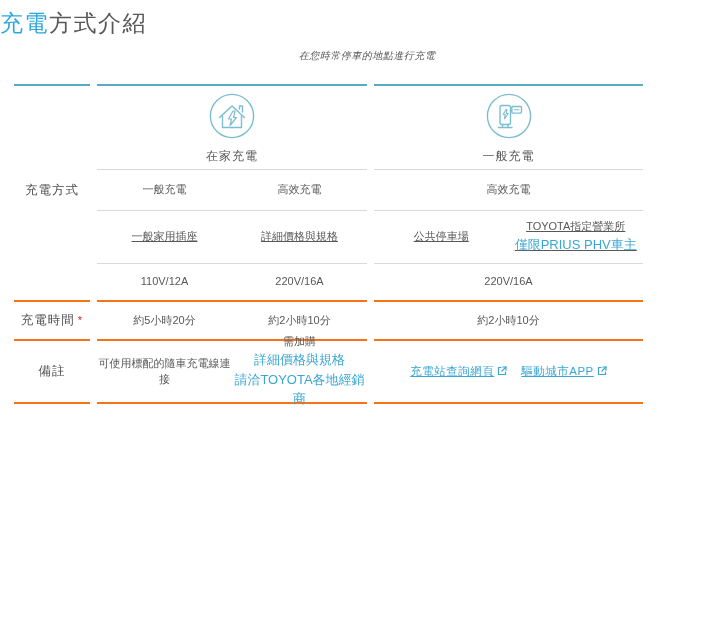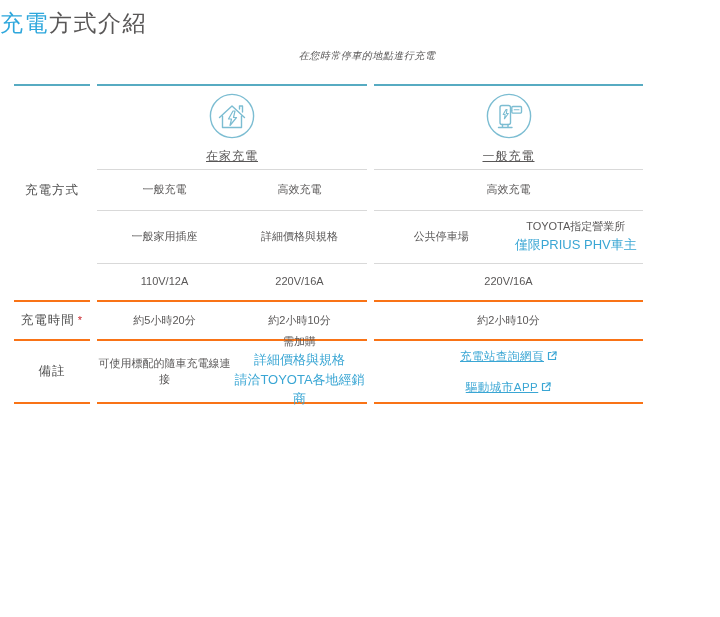--- a/index.html
+++ b/index.html
@@ -25,40 +25,40 @@
     column-gap:7px;
     margin:21px 0 0 14px;
     width:643px;
   }
   .col{display:flex;flex-direction:column;}
   .cell{
     box-sizing:border-box;
     display:flex;align-items:center;justify-content:center;
     font-size:11px;line-height:1.45;text-align:center;color:#595757;
   }
-  .bt-cyan{border-top:2px solid #57abc2;text-decoration:underline;}
+  .bt-cyan{border-top:2px solid #57abc2;}
   .bb-cyan{border-bottom:2px solid #f97316;}
   .bb-gray{border-bottom:1px solid #d9d9d9;}
   .h-header{height:86px;}
   .h-r1{height:41px;}
-  .h-r2{height:53px;}
+  .h-r2{height:53px;text-decoration:underline;}
   .h-r3{height:38px;}
   .h-r4{height:39px;}
   .h-r5{height:63px;}
   .cell.split{padding:0;}
   .cell.split > .sub{
     flex:1 1 50%;display:flex;flex-direction:column;
     align-items:center;justify-content:center;height:100%;
   }
   .row-label{font-size:12.5px;color:#4d4d4d;letter-spacing:1px;}
   .asterisk{color:#c9252c;margin-left:3px;font-size:11px;}
   .icon-cell{flex-direction:column;justify-content:flex-start;padding-top:7px;}
   .icon-caption{margin-top:9px;font-size:12px;letter-spacing:1px;}
   .cyan-note{color:#3aa6d4;font-size:13px;line-height:1.5;}
-  .links-cell{gap:14px;flex-direction:column;}
+  .links-cell{gap:14px;}
   a.ext-link{
     color:#3aa6d4;font-size:11.5px;text-decoration:underline;
     display:inline-flex;align-items:center;gap:3px;cursor:pointer;
     letter-spacing:0.5px;
   }
   .icon-svg{display:block;}
   .ext-svg{display:inline-block;vertical-align:middle;}
 </style>
 </head>
 <body>

